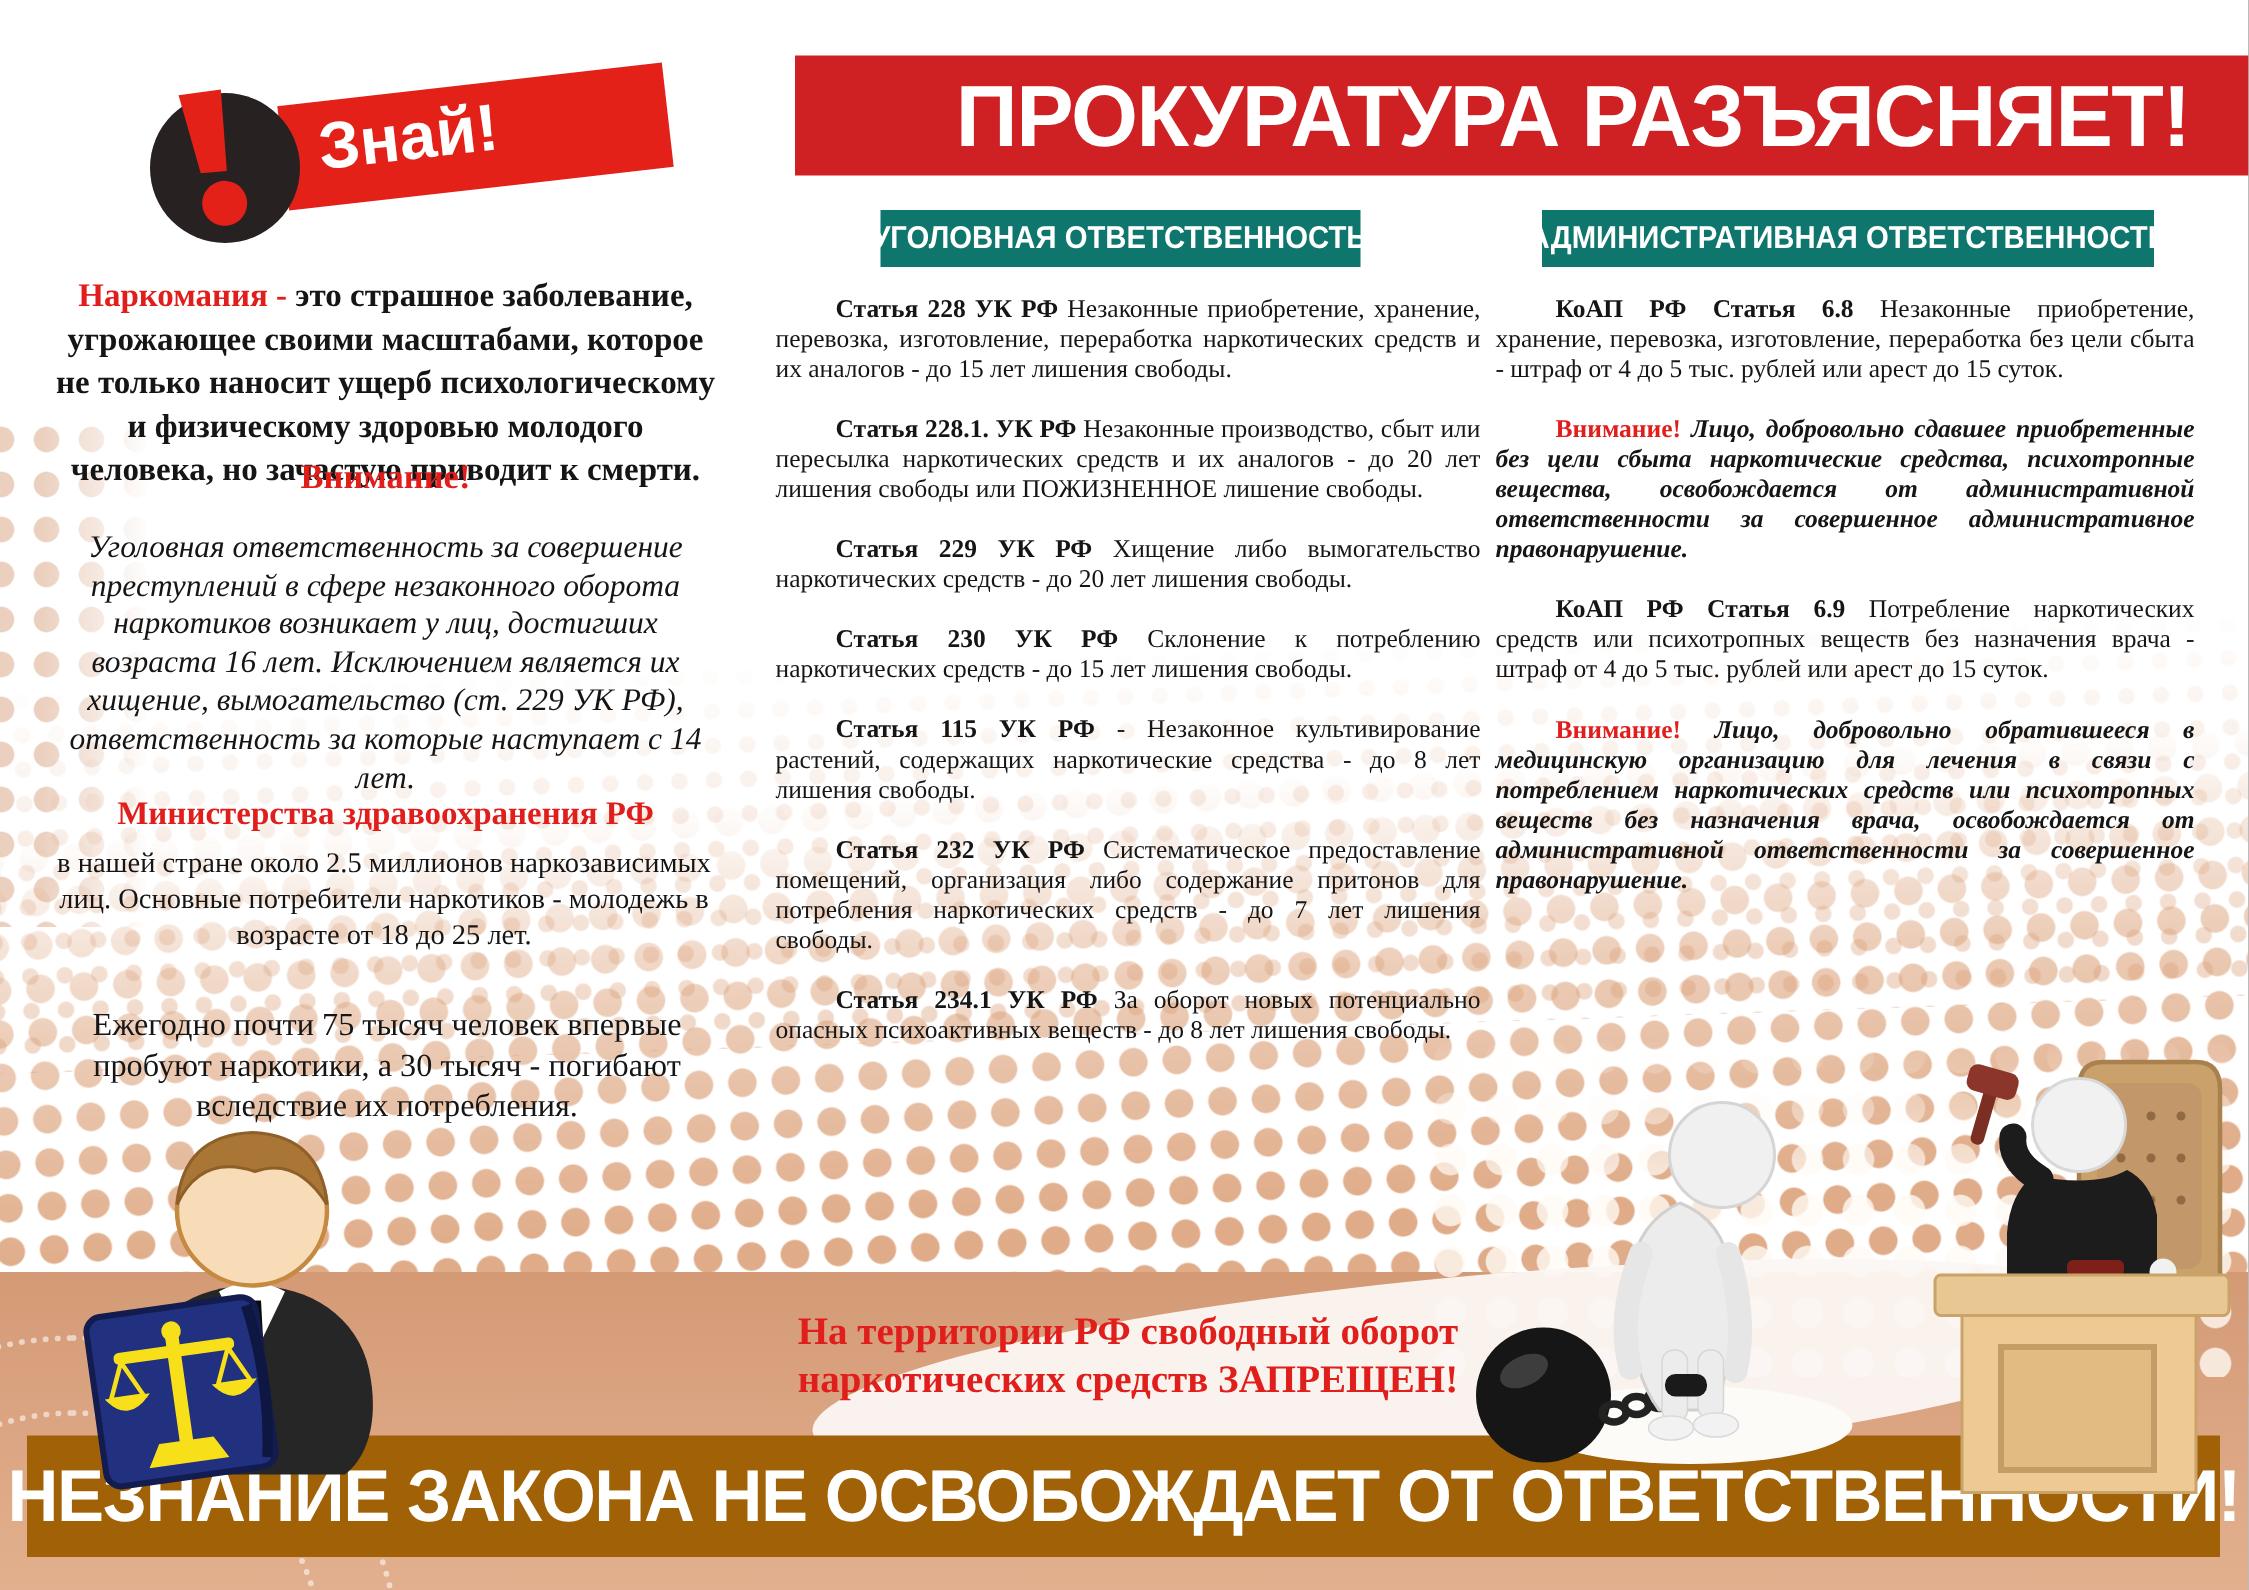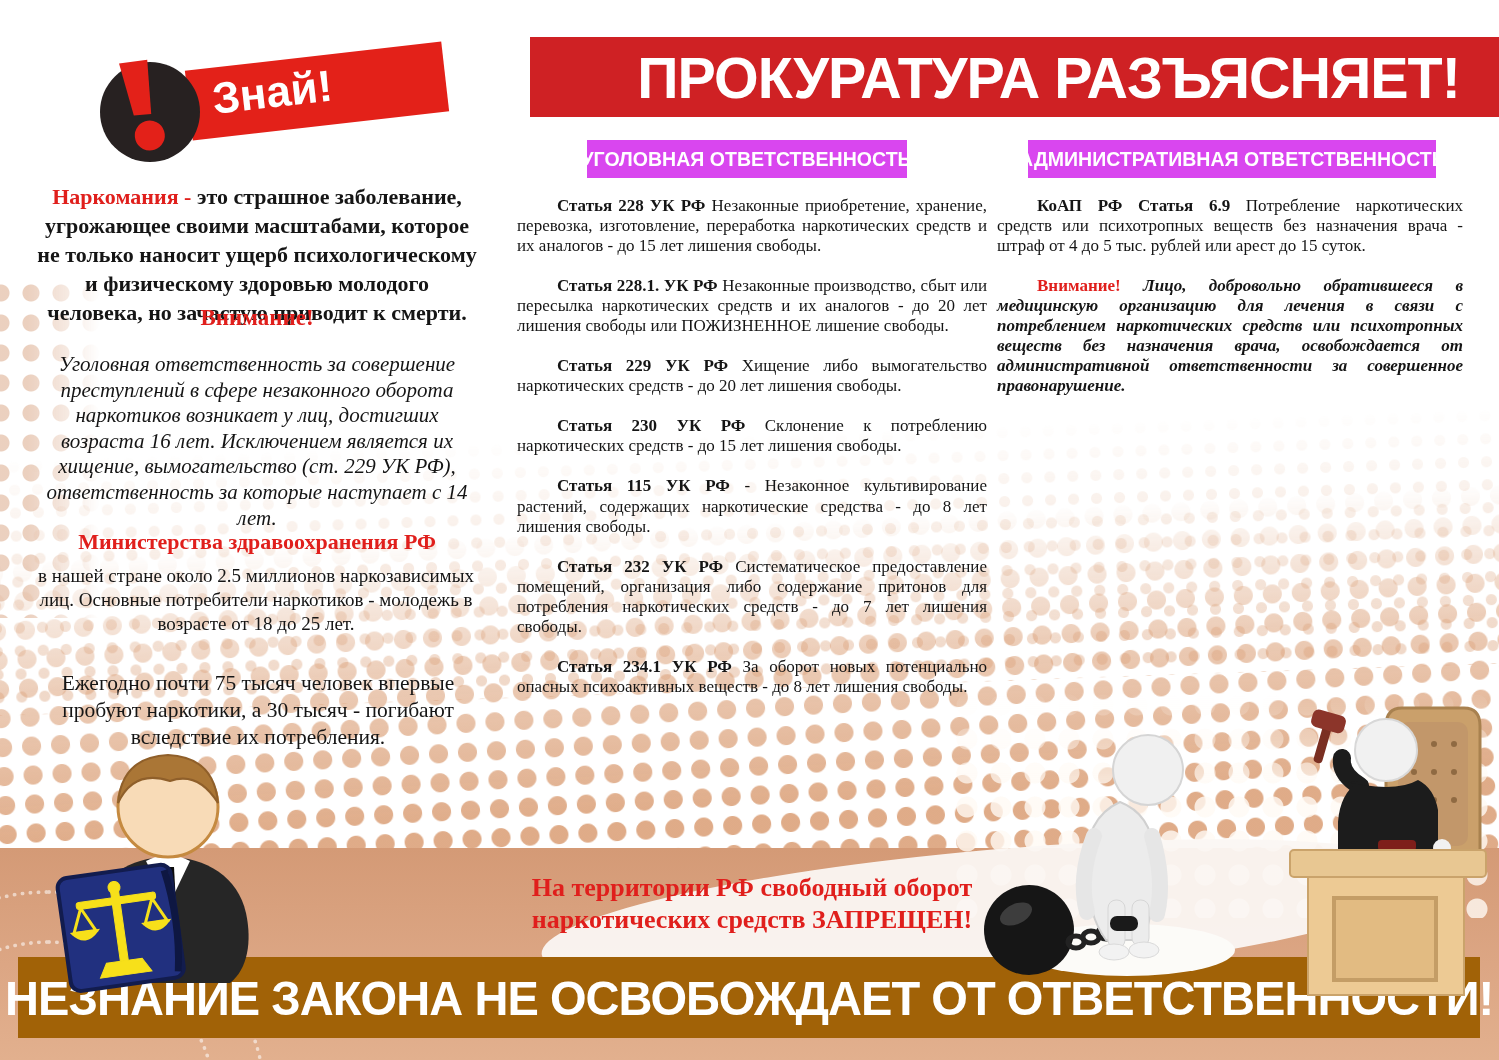--- a/index.html
+++ b/index.html
@@ -71,21 +71,21 @@
   
   .main-banner {
     left:530px; top:37px; width:1037px; height:80px; background:#cf2124;
     display:flex; align-items:center; justify-content:center;
   }
   .main-banner span {
     color:#fff; font-family:"Liberation Sans", sans-serif; font-weight:bold;
     font-size:58px; white-space:nowrap; transform:scaleX(0.99); letter-spacing:-1px;
   }
   .sub-banner {
-    background:#d946ef; display:flex; align-items:center; justify-content:center;
+    background:#0f766e; display:flex; align-items:center; justify-content:center;
     height:38px;
   }
   .sub-banner span {
     color:#fff; font-family:"Liberation Sans", sans-serif; font-weight:bold;
     font-size:21px; white-space:nowrap; transform:scaleX(0.93);
   }
   .crim-header  { left:587px;  top:140px; width:320px; }
   .admin-header { left:1028px; top:140px; width:408px;justify-content:center; }
 
   .footer-banner {
@@ -181,20 +181,22 @@
     <p class="art"><b class="lead">Статья 228.1. УК РФ</b> <span>Незаконные производство, сбыт или пересылка наркотических средств и их аналогов - до 20 лет лишения свободы или ПОЖИЗНЕННОЕ лишение свободы.</span></p>
     <p class="art"><b class="lead">Статья 229 УК РФ</b> <span>Хищение либо вымогательство наркотических средств - до 20 лет лишения свободы.</span></p>
     <p class="art"><b class="lead">Статья 230 УК РФ</b> <span>Склонение к потреблению наркотических средств - до 15 лет лишения свободы.</span></p>
     <p class="art"><b class="lead">Статья 115 УК РФ</b> <span>- Незаконное культивирование растений, содержащих наркотические средства - до 8 лет лишения свободы.</span></p>
     <p class="art"><b class="lead">Статья 232 УК РФ</b> <span>Систематическое предоставление помещений, организация либо содержание притонов для потребления наркотических средств - до 7 лет лишения свободы.</span></p>
     <p class="art"><b class="lead">Статья 234.1 УК РФ</b> <span>За оборот новых потенциально опасных психоактивных веществ - до 8 лет лишения свободы.</span></p>
   </div>
   <div class="abs mid-warning">На территории РФ свободный оборот наркотических средств ЗАПРЕЩЕН!</div>
 
   <div class="abs col-right">
+    <p class="art"><b class="lead">КоАП РФ Статья 6.8</b> <span>Незаконные приобретение, хранение, перевозка, изготовление, переработка без цели сбыта - штраф от 4 до 5 тыс. рублей или арест до 15 суток.</span></p>
+    <p class="art"><span class="warn-label">Внимание!</span> <span class="warn-text">Лицо, добровольно сдавшее приобретенные без цели сбыта наркотические средства, психотропные вещества, освобождается от административной ответственности за совершенное административное правонарушение.</span></p>
     <p class="art"><b class="lead">КоАП РФ Статья 6.9</b> <span>Потребление наркотических средств или психотропных веществ без назначения врача - штраф от 4 до 5 тыс. рублей или арест до 15 суток.</span></p>
     <p class="art"><span class="warn-label">Внимание!</span> <span class="warn-text">Лицо, добровольно обратившееся в медицинскую организацию для лечения в связи с потреблением наркотических средств или психотропных веществ без назначения врача, освобождается от административной ответственности за совершенное правонарушение.</span></p>
   </div>
 
   <div class="abs footer-banner">
     <span>НЕЗНАНИЕ ЗАКОНА НЕ ОСВОБОЖДАЕТ ОТ ОТВЕТСТВЕННОСТИ!</span>
   </div>
 
   <svg class="abs fig fig-lawyer" width="232" height="250" viewBox="0 0 232 250">
     <path d="M118 112 C80 112 48 132 40 168 C34 196 38 224 56 238 L180 238 C198 224 202 196 196 168 C188 132 156 112 118 112 Z" fill="#262626"></path>

